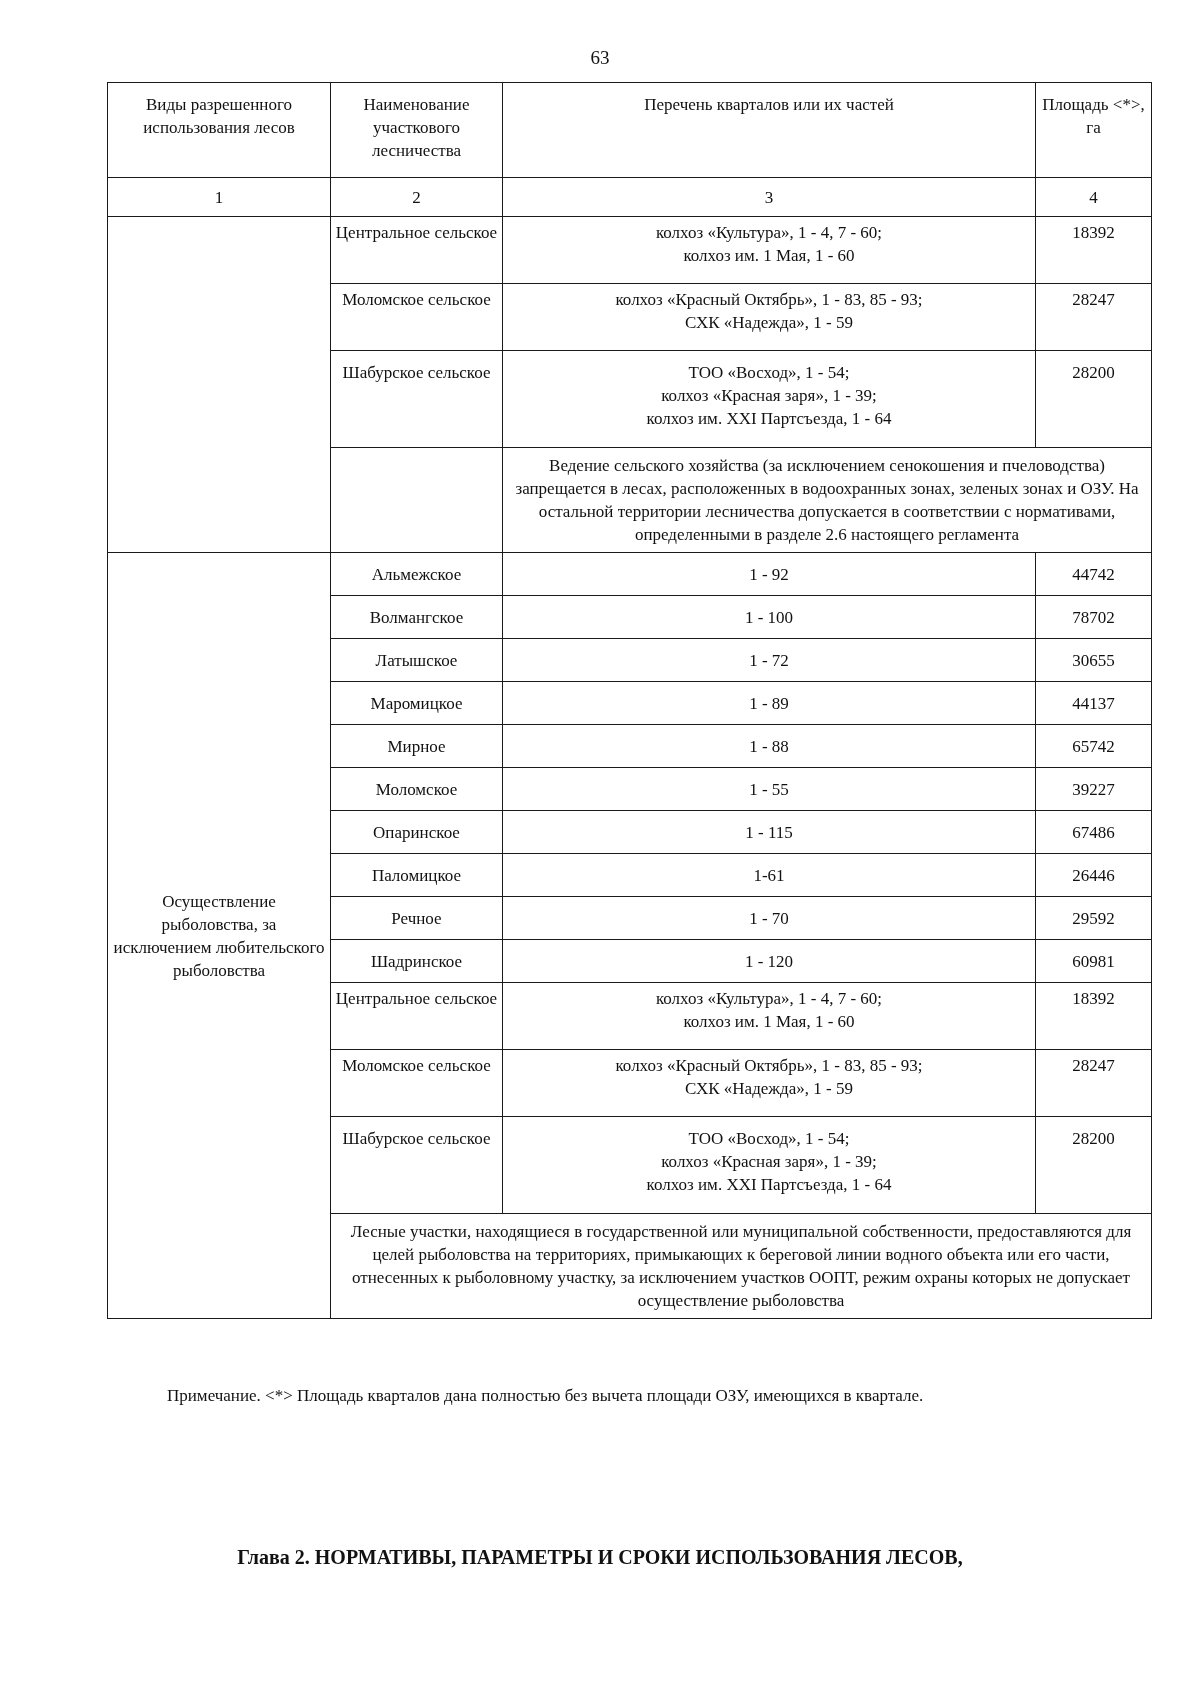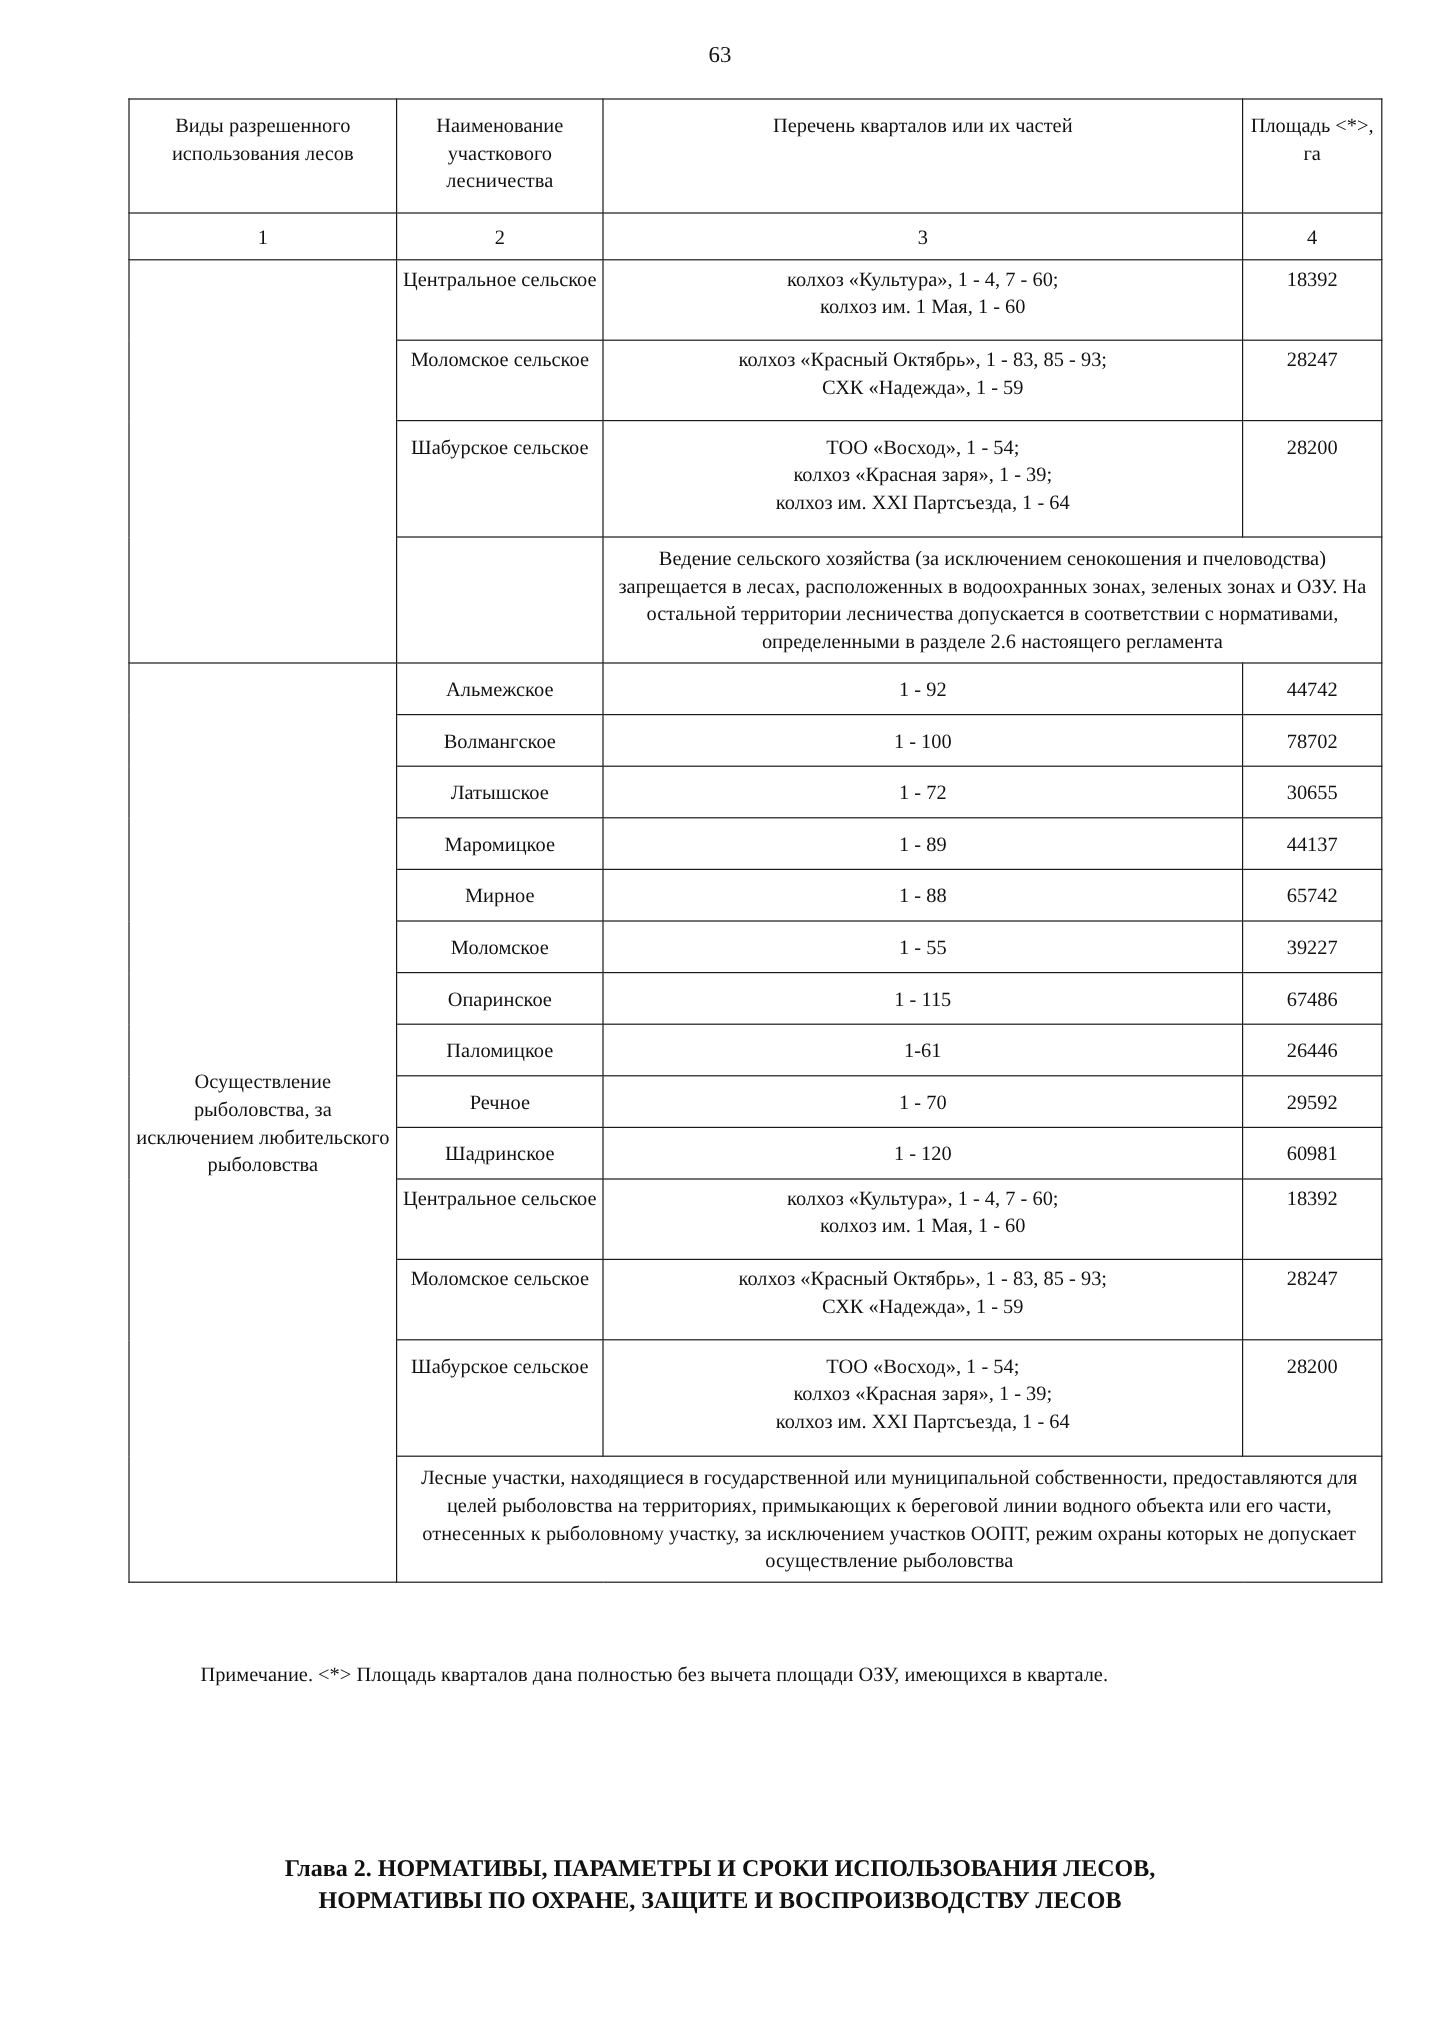--- a/index.html
+++ b/index.html
@@ -1,17 +1,17 @@
 <!DOCTYPE html>
 <html><head>
 <meta charset="utf-8">
 <style>
   html, body { margin: 0; padding: 0; background: #ffffff; }
   body { width: 1200px; height: 1696px; position: relative; font-family: "Liberation Serif", serif; color: #111; overflow: hidden; }
-  .page-number { position: absolute; top: 36px; left: 0; width: 1200px; text-align: center; font-size: 19px; }
+  .page-number { position: absolute; top: 47px; left: 0; width: 1200px; text-align: center; font-size: 19px; }
   table.main { position: absolute; left: 107px; top: 82px; width: 1044px; border-collapse: collapse; table-layout: fixed; font-size: 17px; line-height: 23px; }
   table.main td, table.main th { border: 1.6px solid #1a1a1a; text-align: center; vertical-align: top; padding: 6px 4px; font-weight: normal; }
   col.c1 { width: 223px; } col.c2 { width: 172px; } col.c3 { width: 533px; } col.c4 { width: 116px; }
   tr.hdr th { height: 78px; padding-top: 10px; }
   tr.nums td { height: 30px; vertical-align: middle; padding: 4px; }
   tr.r2 td { height: 56px; padding-top: 4px; }
   tr.r3 td { height: 80px; padding-top: 10px; }
   tr.single td { height: 34px; vertical-align: middle; padding: 4px; text-align: center; }
   td.note { padding: 10px 6px; }
   td.note2 { padding: 8px 6px; }
@@ -145,14 +145,13 @@
       <tr>
         <td class="note2" colspan="3">Лесные участки, находящиеся в государственной или муниципальной собственности, предоставляются для целей рыболовства на территориях, примыкающих к береговой линии водного объекта или его части, отнесенных к рыболовному участку, за исключением участков ООПТ, режим охраны которых не допускает осуществление рыболовства</td>
       </tr>
     </tbody>
 </table>
 
 <div class="footnote">Примечание. &lt;*&gt; Площадь кварталов дана полностью без вычета площади ОЗУ, имеющихся в квартале.</div>
 
 <div class="chapter">
   <div>Глава 2. НОРМАТИВЫ, ПАРАМЕТРЫ И СРОКИ ИСПОЛЬЗОВАНИЯ ЛЕСОВ,</div>
-  <div>НОРМАТИВЫ ПО ОХРАНЕ, ЗАЩИТЕ И ВОСПРОИЗВОДСТВУ ЛЕСОВ</div>
 </div>
 
 </body></html>

